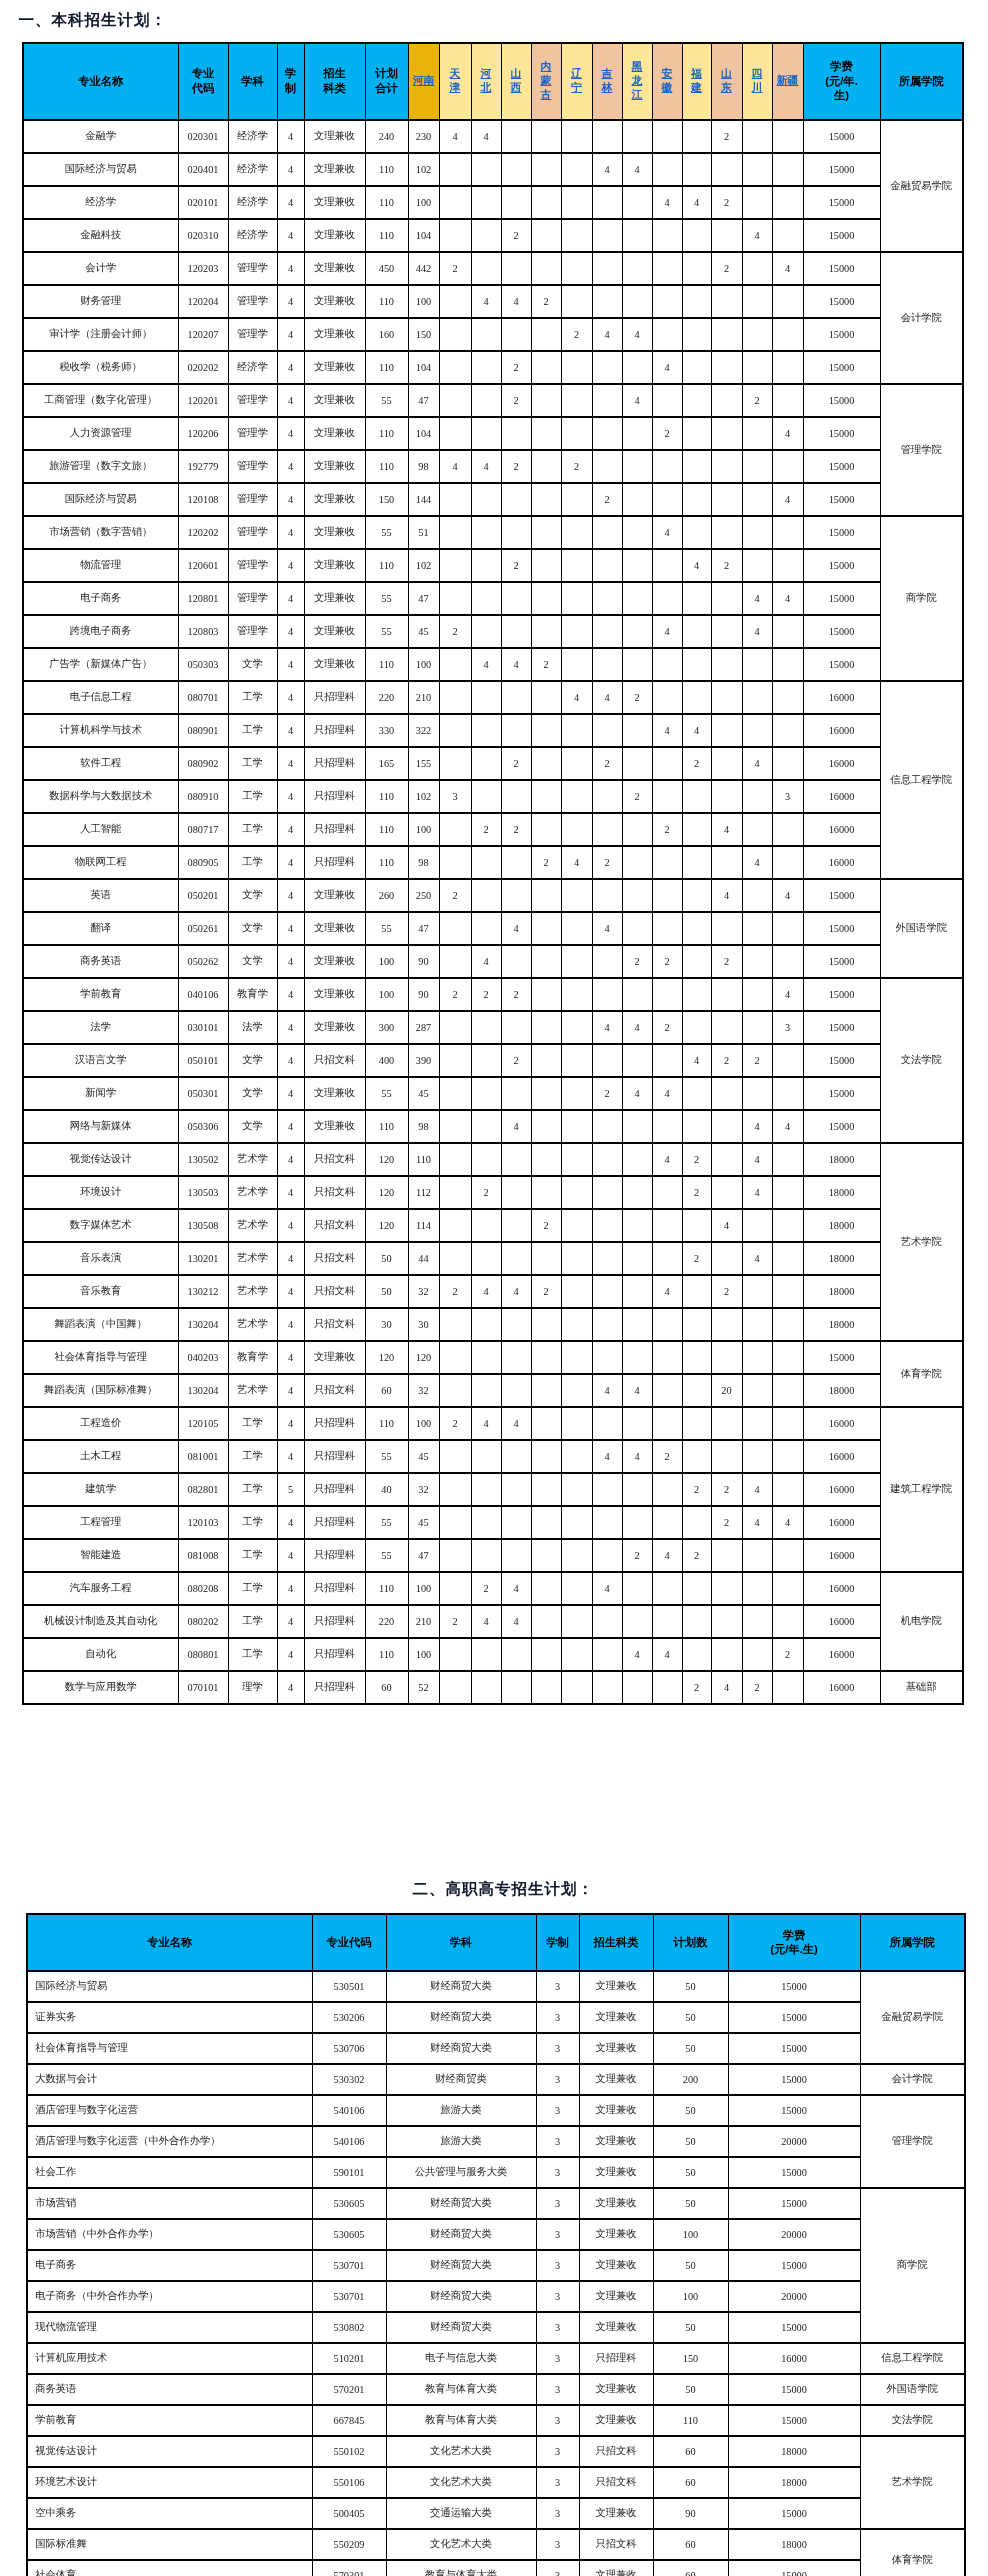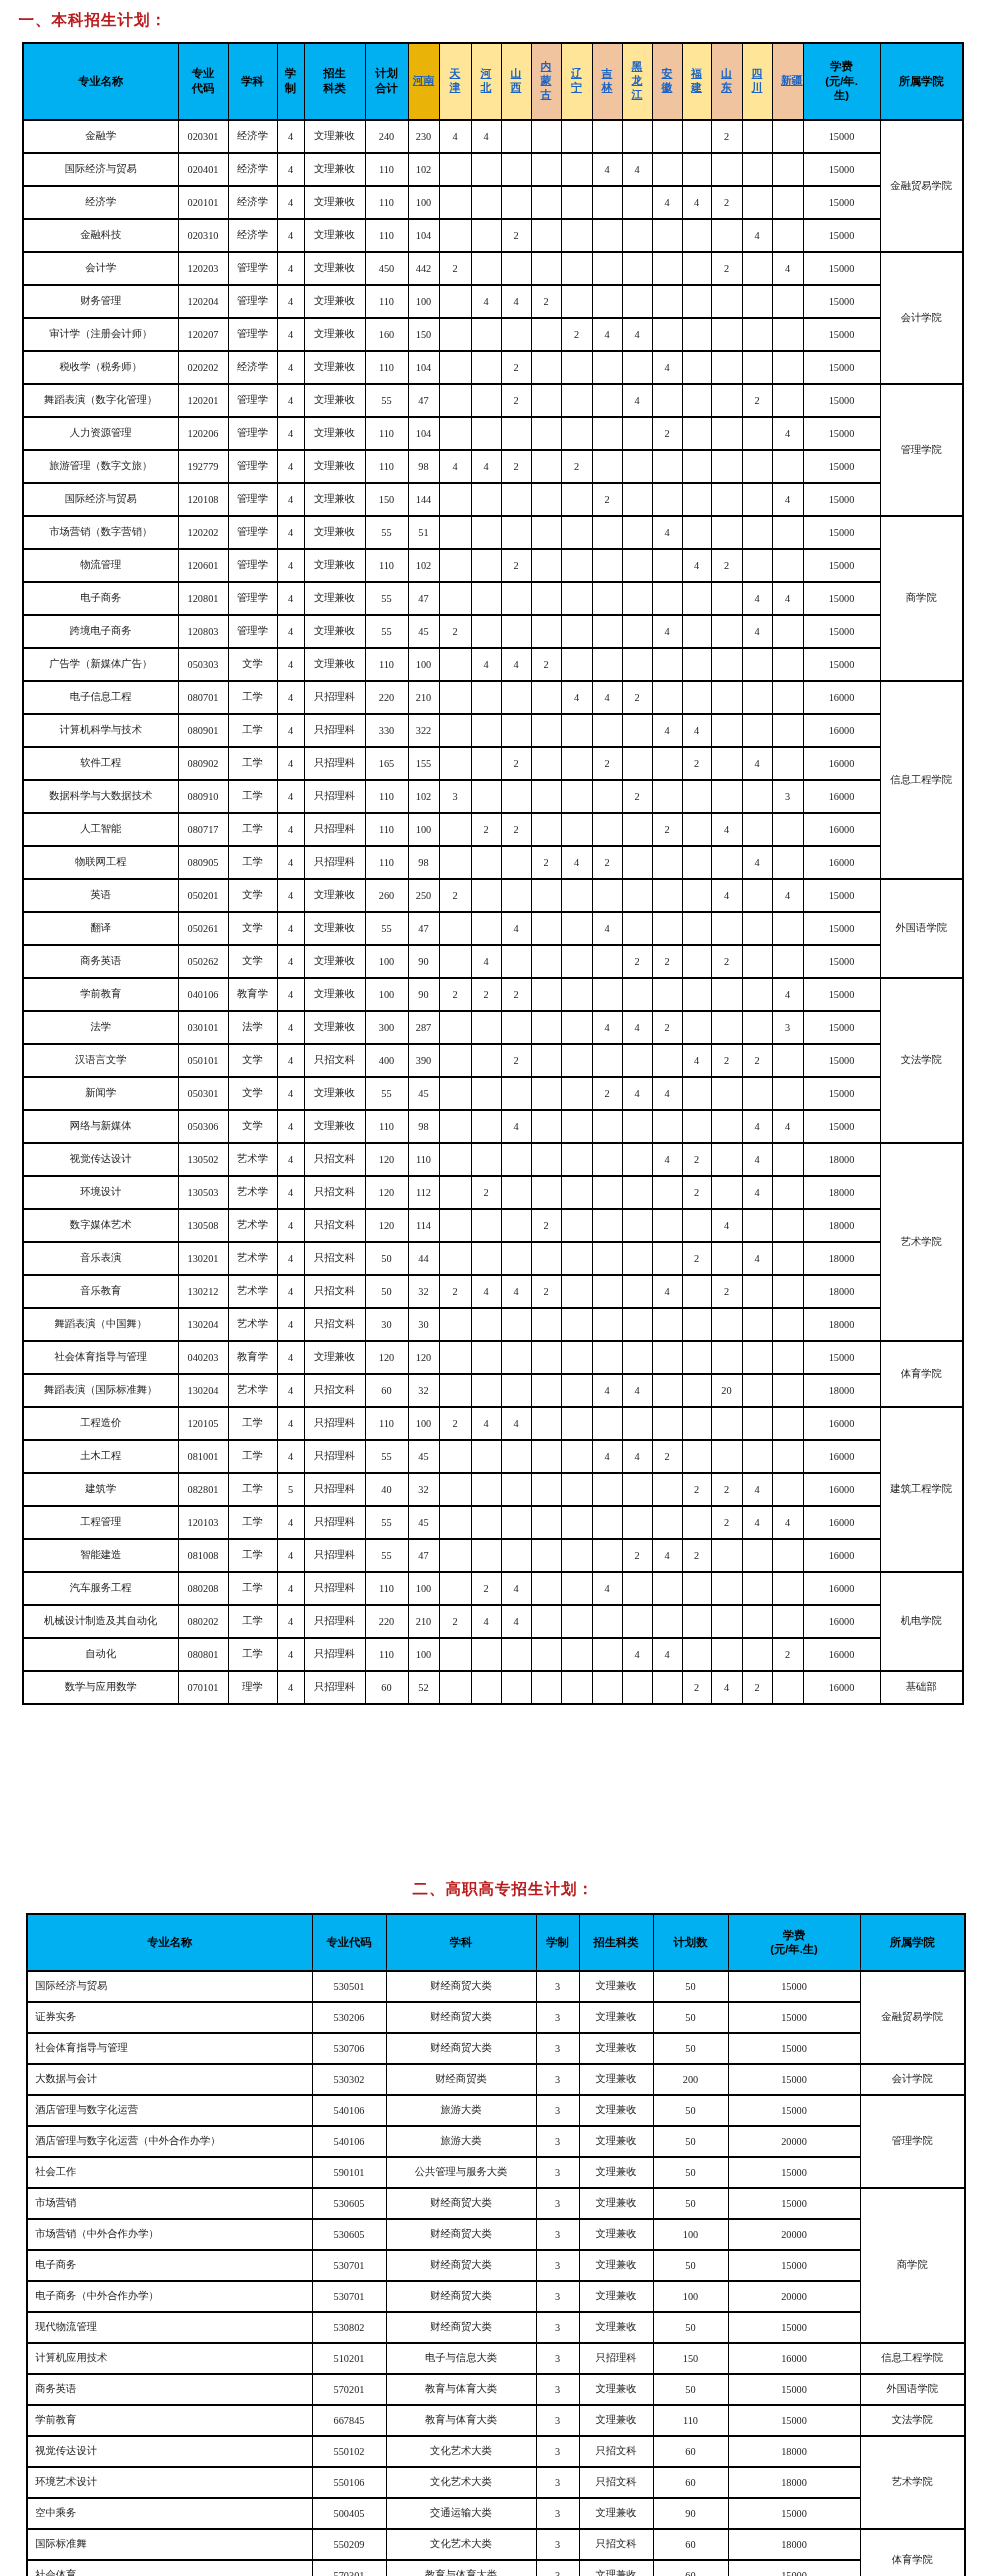--- a/index.html
+++ b/index.html
@@ -1,19 +1,19 @@
 <!DOCTYPE html>
 <html style="font-size:8.2px"><head>
 <meta charset="utf-8">
 <style>
   html,body{margin:0;padding:0;background:#ffffff;}
   body{width:988px;min-height:2775px;font-family:"Liberation Serif","DejaVu Serif",serif;color:#1c1c1c;}
   .sec-title{
     font-family:"Liberation Sans","DejaVu Sans",sans-serif;
-    font-weight:bold;font-size:15.5px;color:#b91c1c;
+    font-weight:bold;font-size:15.5px;color:#0f172a;
     margin:0 0 0 18.5px;letter-spacing:1px;
   }
   #title1{padding-top:10.3px;}
   #title2{margin-top:174px;text-align:center;}
   table{border-collapse:collapse;table-layout:fixed;border:2.6px solid #000;}
   #table1{margin:10.3px 0 0 22px;width:942px;}
   #table2{margin:13.4px 0 0 26px;width:939px;}
   th,td{border-left:1px solid #000;padding:0;overflow:hidden;}
   tr{border-top:2.1px solid #000;}
   thead th{
@@ -91,21 +91,21 @@
 龙
 江</span></th>
         <th class="province" style="background: rgb(240, 196, 158);"><span>安
 徽</span></th>
         <th class="province" style="background: rgb(255, 229, 152);"><span>福
 建</span></th>
         <th class="province" style="background: rgb(240, 196, 158);"><span>山
 东</span></th>
         <th class="province" style="background: rgb(255, 229, 152);"><span>四
 川</span></th>
-        <th class="province" style="background: rgb(240, 196, 158); text-align: right;"><span>新疆</span></th>
+        <th class="province" style="background: rgb(240, 196, 158);"><span>新疆</span></th>
         <th>学费
 (元/年.
 生)</th>
         <th>所属学院</th>
       </tr>
     </thead>
   <tbody>
       <tr>
         <td class="major-name">金融学</td>
         <td>020301</td>
@@ -278,21 +278,21 @@
         <td></td>
         <td></td>
         <td>4</td>
         <td></td>
         <td></td>
         <td></td>
         <td></td>
         <td>15000</td>
       </tr>
       <tr>
-        <td class="major-name">舞蹈表演（数字化管理）</td>
+        <td class="major-name">工商管理（数字化管理）</td>
         <td>120201</td>
         <td>管理学</td>
         <td>4</td>
         <td>文理兼收</td>
         <td>55</td>
         <td>47</td>
         <td></td>
         <td></td>
         <td>2</td>
         <td></td>

